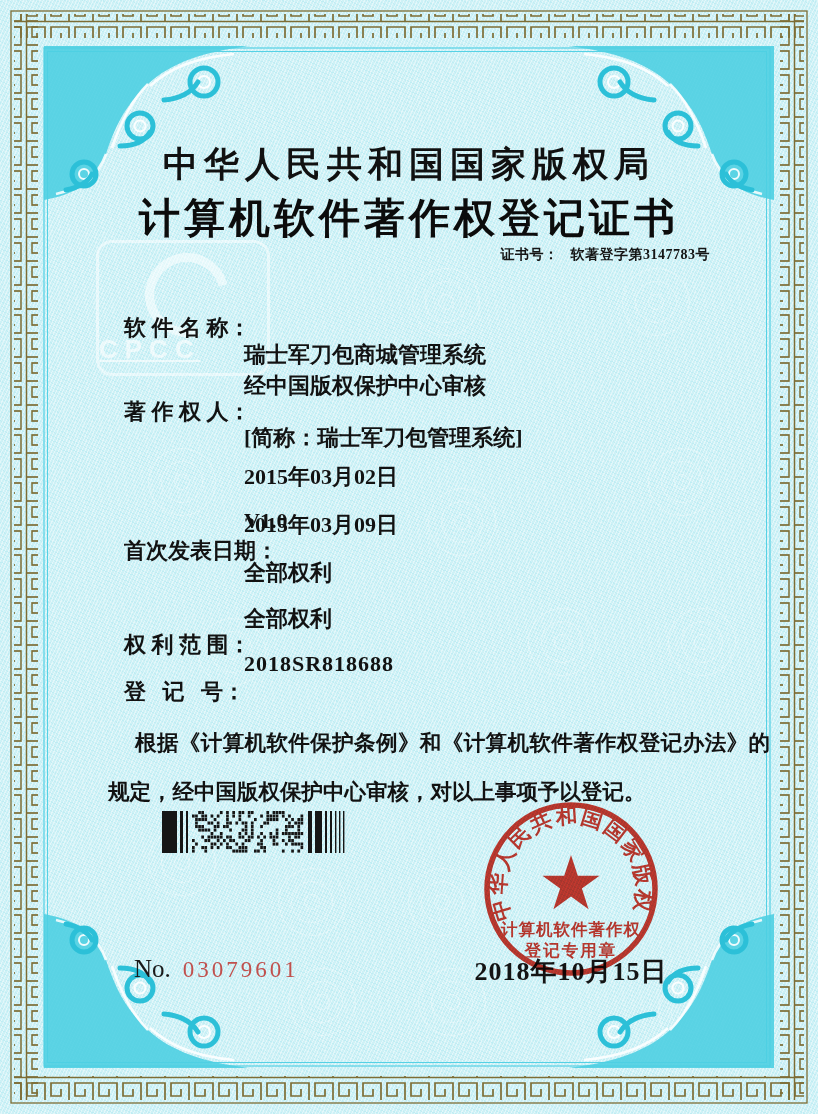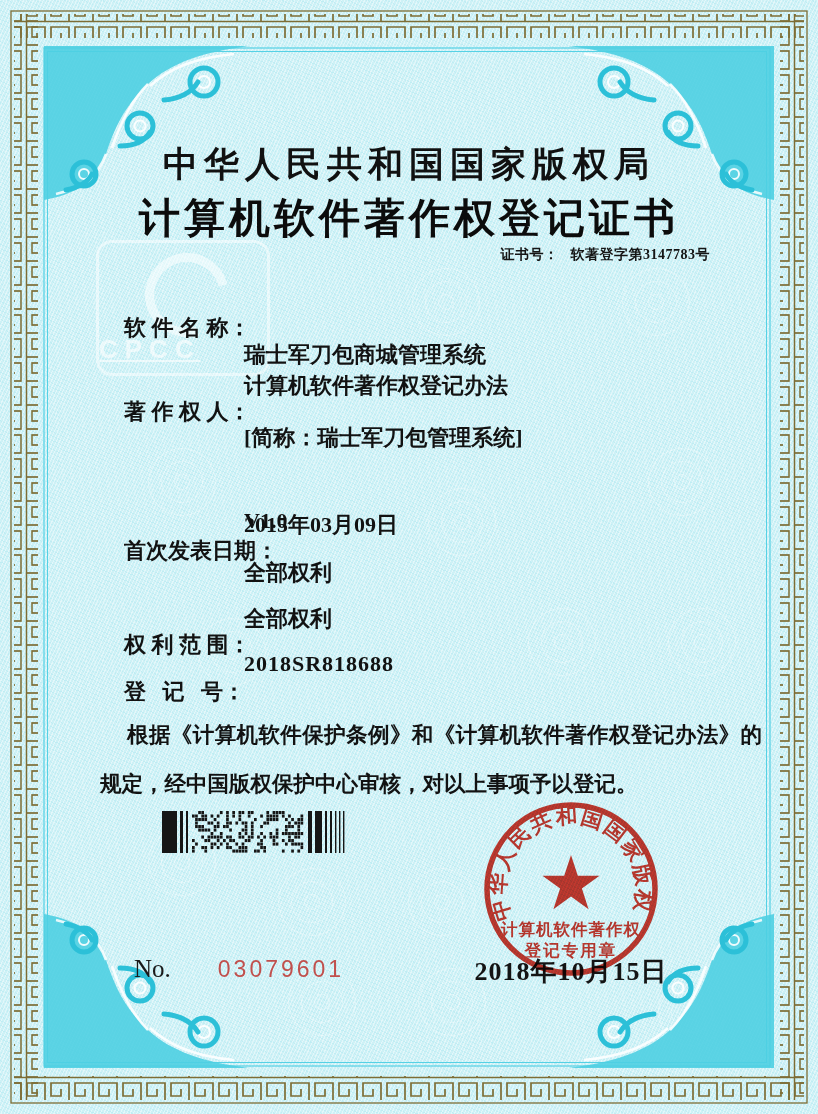--- a/index.html
+++ b/index.html
@@ -27,31 +27,31 @@
   .authority{position:absolute;left:0;width:818px;top:141px;margin:0;text-align:center;
     font-size:35px;font-weight:bold;letter-spacing:6px;color:#111;z-index:3;}
   .title{position:absolute;left:0;width:818px;top:191px;margin:0;text-align:center;
     font-size:41px;font-weight:bold;letter-spacing:4px;color:#0c0c0c;z-index:3;}
   .certno{position:absolute;right:108px;top:246px;font-size:14px;font-weight:bold;color:#151515;z-index:3;letter-spacing:.5px;}
   .certno .sp{display:inline-block;width:12px;}
   
   .row{position:absolute;left:102px;font-size:22px;font-weight:bold;color:#121212;z-index:3;white-space:pre;}
   .row .val{position:absolute;left:142px;top:0;white-space:pre;}
   .vline{display:block;line-height:31px;}
-  .statement{position:absolute;left:92px;width:662px;top:703px;margin:8px;z-index:3;
+  .statement{position:absolute;left:92px;width:662px;top:703px;margin:16px;z-index:3;
     font-size:21.5px;font-weight:bold;color:#121212;line-height:49px;text-align:justify;text-indent:27px;}
   
   .barcode{position:absolute;left:162px;top:811px;z-index:3;}
   
   .seal{position:absolute;left:461px;top:779px;z-index:5;opacity:.92;mix-blend-mode:multiply;}
   .seal-date{position:absolute;left:461px;top:954px;width:220px;text-align:center;z-index:4;
     font-size:26px;font-weight:bold;color:#141414;letter-spacing:1px;}
   
   .serial{position:absolute;left:134px;top:955px;z-index:3;font-size:25px;color:#1a1a1a;}
-  .serial .num{font-family:Liberation Sans, sans-serif;font-size:23px;color:#c0504d;letter-spacing:3px;margin-left:23px;padding-left:24px;}
+  .serial .num{font-family:Liberation Serif, serif;font-size:23px;color:#c0504d;letter-spacing:3px;margin-left:12px;}
 </style>
 </head>
 <body>
 
 <div class="page">
 
   <svg class="frame" width="818" height="1114" viewBox="0 0 818 1114">
     <defs>
       <pattern id="gk" width="24" height="24" patternUnits="userSpaceOnUse">
         <path d="M0,21.5 H24 M21,21.5 V3 H3 V16 H13 V9" fill="none" stroke="#7d6d35" stroke-width="1.7"></path>
@@ -111,23 +111,24 @@
   <div class="row" style="top:287px">
     <span class="lbl">软 件 名 称：</span>
     <span class="val">
       <span class="vline">瑞士军刀包商城管理系统</span>
       <span class="vline">[简称：瑞士军刀包管理系统]</span>
       <span class="vline">V1.0</span>
     </span>
   </div>
   <div class="row" style="top:371px">
     <span class="lbl">著 作 权 人：</span>
-    <span class="val">计算机软件著作权登记办法</span>
+    <span class="val">经中国版权保护中心审核</span>
   </div>
   <div class="row" style="top:462px">
+    <span class="val">2015年03月02日</span>
   </div>
   <div class="row" style="top:510px">
     <span class="lbl">首次发表日期：</span>
     <span class="val">2015年03月09日</span>
   </div>
   <div class="row" style="top:558px">
     <span class="val">全部权利</span>
   </div>
   <div class="row" style="top:604px">
     <span class="lbl">权 利 范 围：</span>

